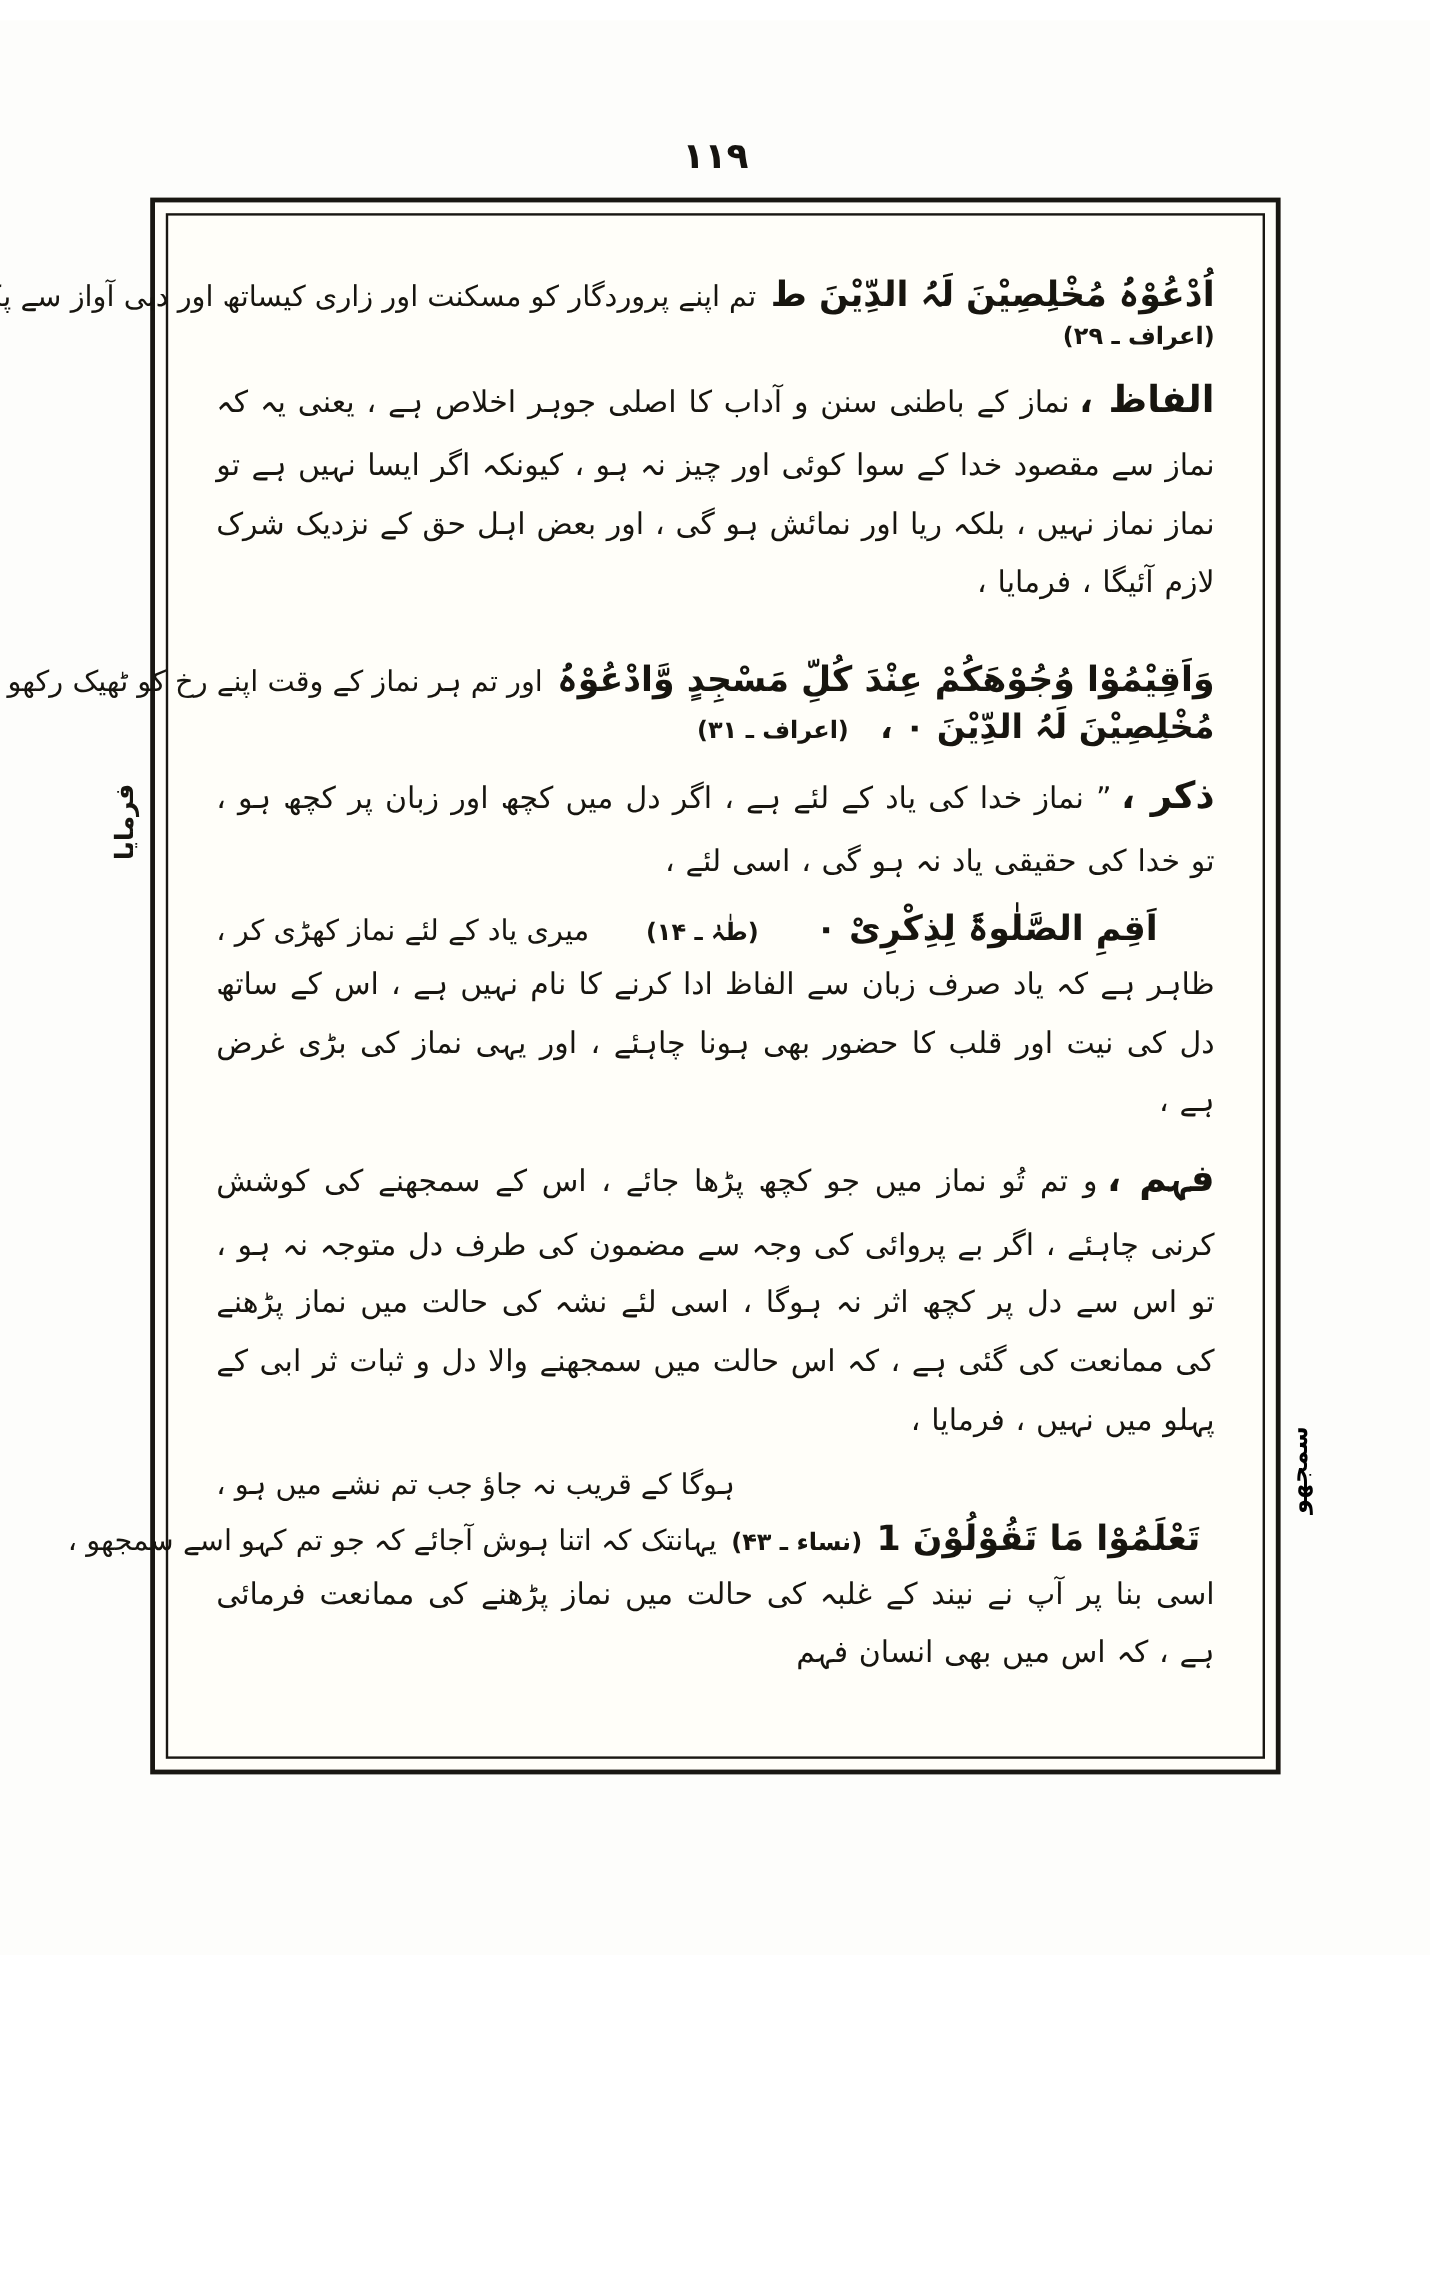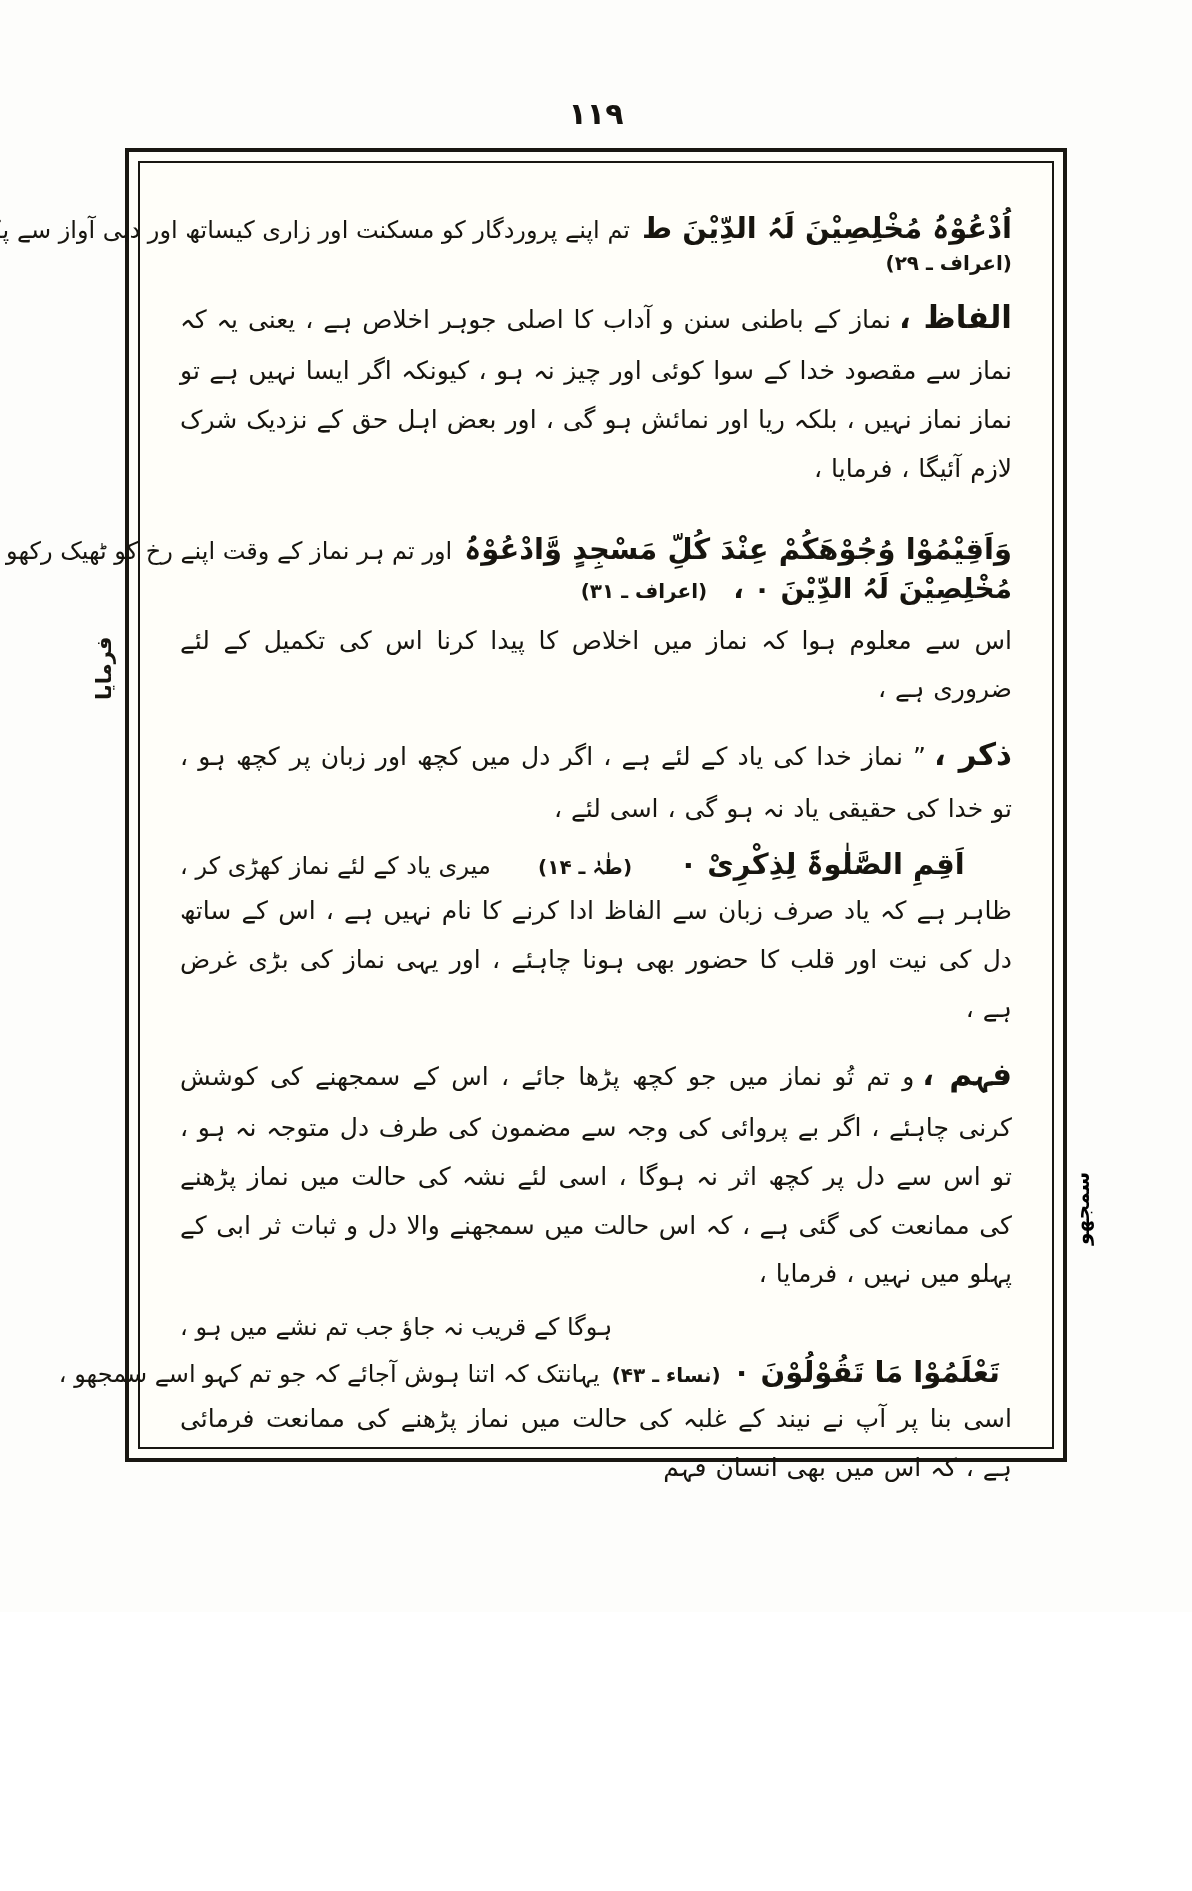--- a/index.html
+++ b/index.html
@@ -7,21 +7,21 @@
     padding: 0;
     background: #ffffff;
   }
   body {
     font-family: "DejaVu Sans", sans-serif;
   }
   .page {
     position: relative;
     width: 1192px;
     height: 1612px;
-    margin: 0 auto;
+    margin: 17px auto;
     background: #fdfdfb;
     overflow: hidden;
   }
 
   
   .folio {
     position: absolute;
     top: 96px;
     left: 0;
     width: 100%;
@@ -176,23 +176,20 @@
         <div class="ayah-row">
           <span class="ayah">وَاَقِیْمُوْا وُجُوْھَکُمْ عِنْدَ کُلِّ مَسْجِدٍ وَّادْعُوْہُ</span>
           <span class="gloss">اور تم ہر نماز کے وقت اپنے رخ کو ٹھیک رکھو اللہ خدا کو اخلاص کے ساتھ پکارو ،</span>
         </div>
         <div class="ayah-row2">
           <span class="ayah">مُخْلِصِیْنَ لَہُ الدِّیْنَ ۰ ،</span>
           <span class="src">(اعراف ـ ۳۱)</span>
           <span class="spacer"></span>
         </div>
 
-        <p class="para">
-          <span>اس سے معلوم ہوا کہ نماز میں اخلاص کا پیدا کرنا اس کی تکمیل کے لئے ضروری ہے ،</span>
-        </p>
 
         <p class="para">
           <span class="lead">ذکر ،</span><span>” نماز خدا کی یاد کے لئے ہے ، اگر دل میں کچھ اور زبان پر کچھ ہو ، تو خدا کی حقیقی یاد نہ ہو گی ، اسی لئے ،</span>
         </p>
 
         <div class="ayah-row">
           <span class="spacer"></span>
           <span class="ayah">اَقِمِ الصَّلٰوۃَ لِذِکْرِیْ ۰</span>
           <span class="src">(طٰہٰ ـ ۱۴)</span>
           <span class="gloss">میری یاد کے لئے نماز کھڑی کر ،</span>
@@ -205,21 +202,21 @@
         <p class="para">
           <span class="lead">فہم ،</span><span>و تم تُو نماز میں جو کچھ پڑھا جائے ، اس کے سمجھنے کی کوشش کرنی چاہئے ، اگر بے پروائی کی وجہ سے مضمون کی طرف دل متوجہ نہ ہو ، تو اس سے دل پر کچھ اثر نہ ہوگا ، اسی لئے نشہ کی حالت میں نماز پڑھنے کی ممانعت کی گئی ہے ، کہ اس حالت میں سمجھنے والا دل و ثبات ثر ابی کے پہلو میں نہیں ، فرمایا ،</span>
         </p>
 
         <div class="ayah-row">
           <span class="spacer"></span>
           <span class="gloss">ہوگا کے قریب نہ جاؤ جب تم نشے میں ہو ،</span>
         </div>
         <div class="ayah-row">
           <span class="spacer"></span>
-          <span class="ayah">تَعْلَمُوْا مَا تَقُوْلُوْنَ ۰</span>
+          <span class="ayah">تَعْلَمُوْا مَا تَقُوْلُوْنَ 1</span>
           <span class="src">(نساء ـ ۴۳)</span>
           <span class="gloss">یہانتک کہ اتنا ہوش آجائے کہ جو تم کہو اسے سمجھو ،</span>
         </div>
 
 
         <p class="para">
           <span>اسی بنا پر آپ نے نیند کے غلبہ کی حالت میں نماز پڑھنے کی ممانعت فرمائی ہے ، کہ اس میں بھی انسان فہم</span>
         </p>
 
       </div>

